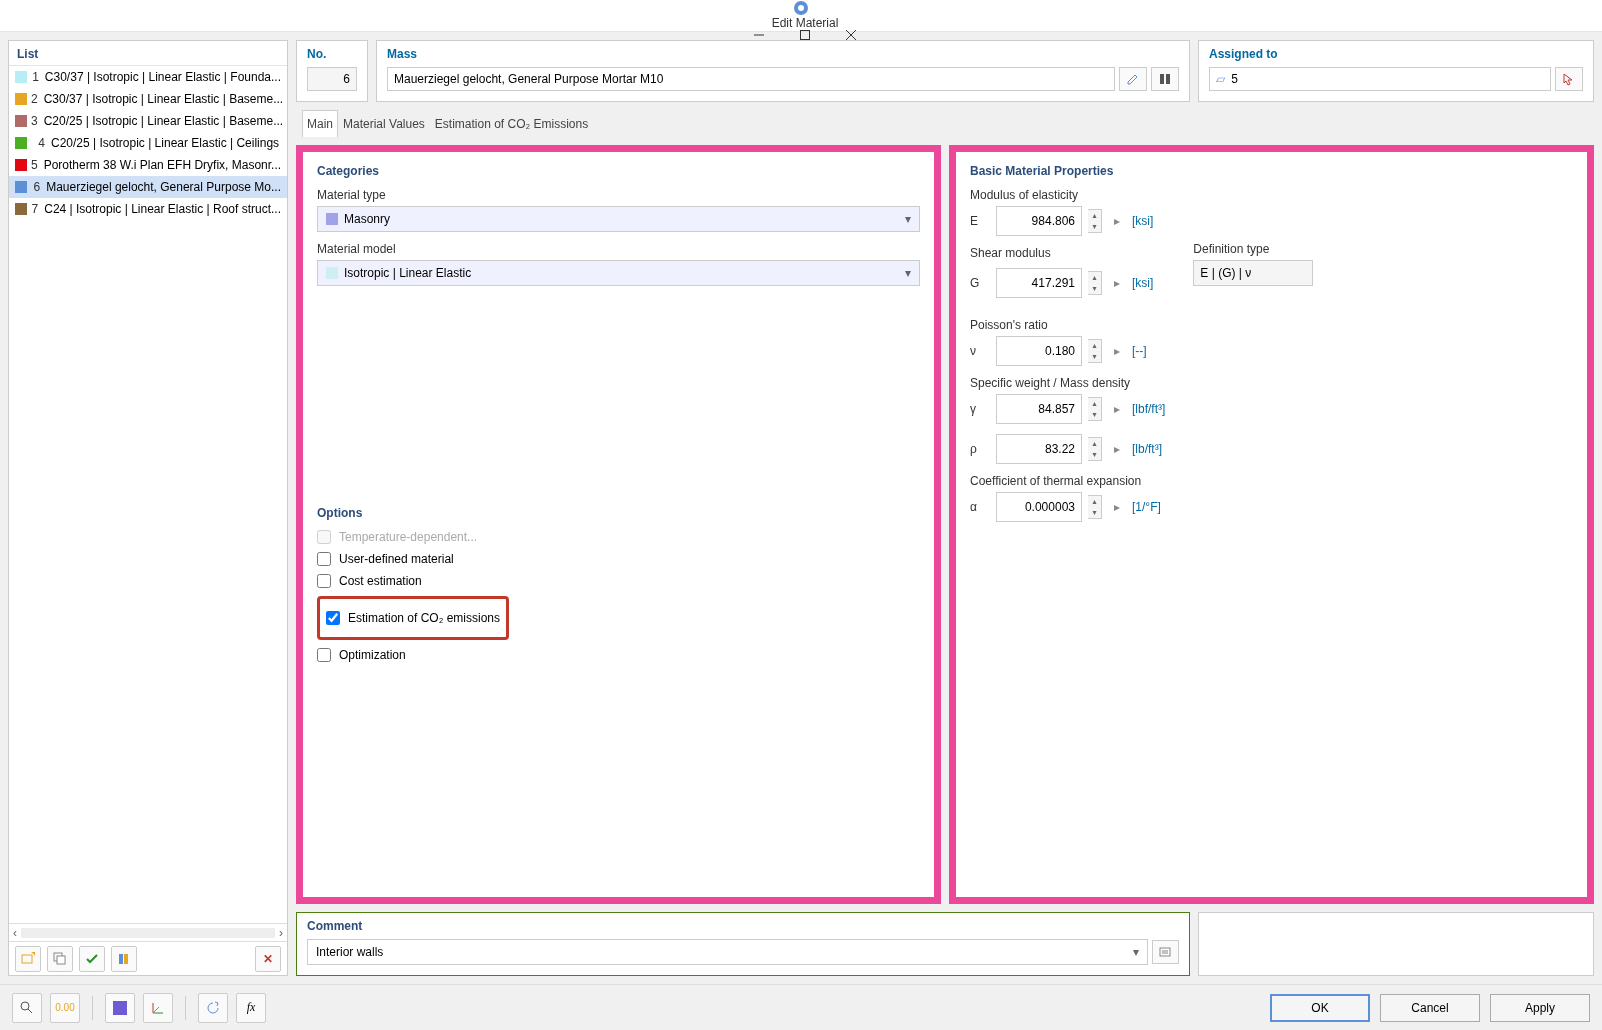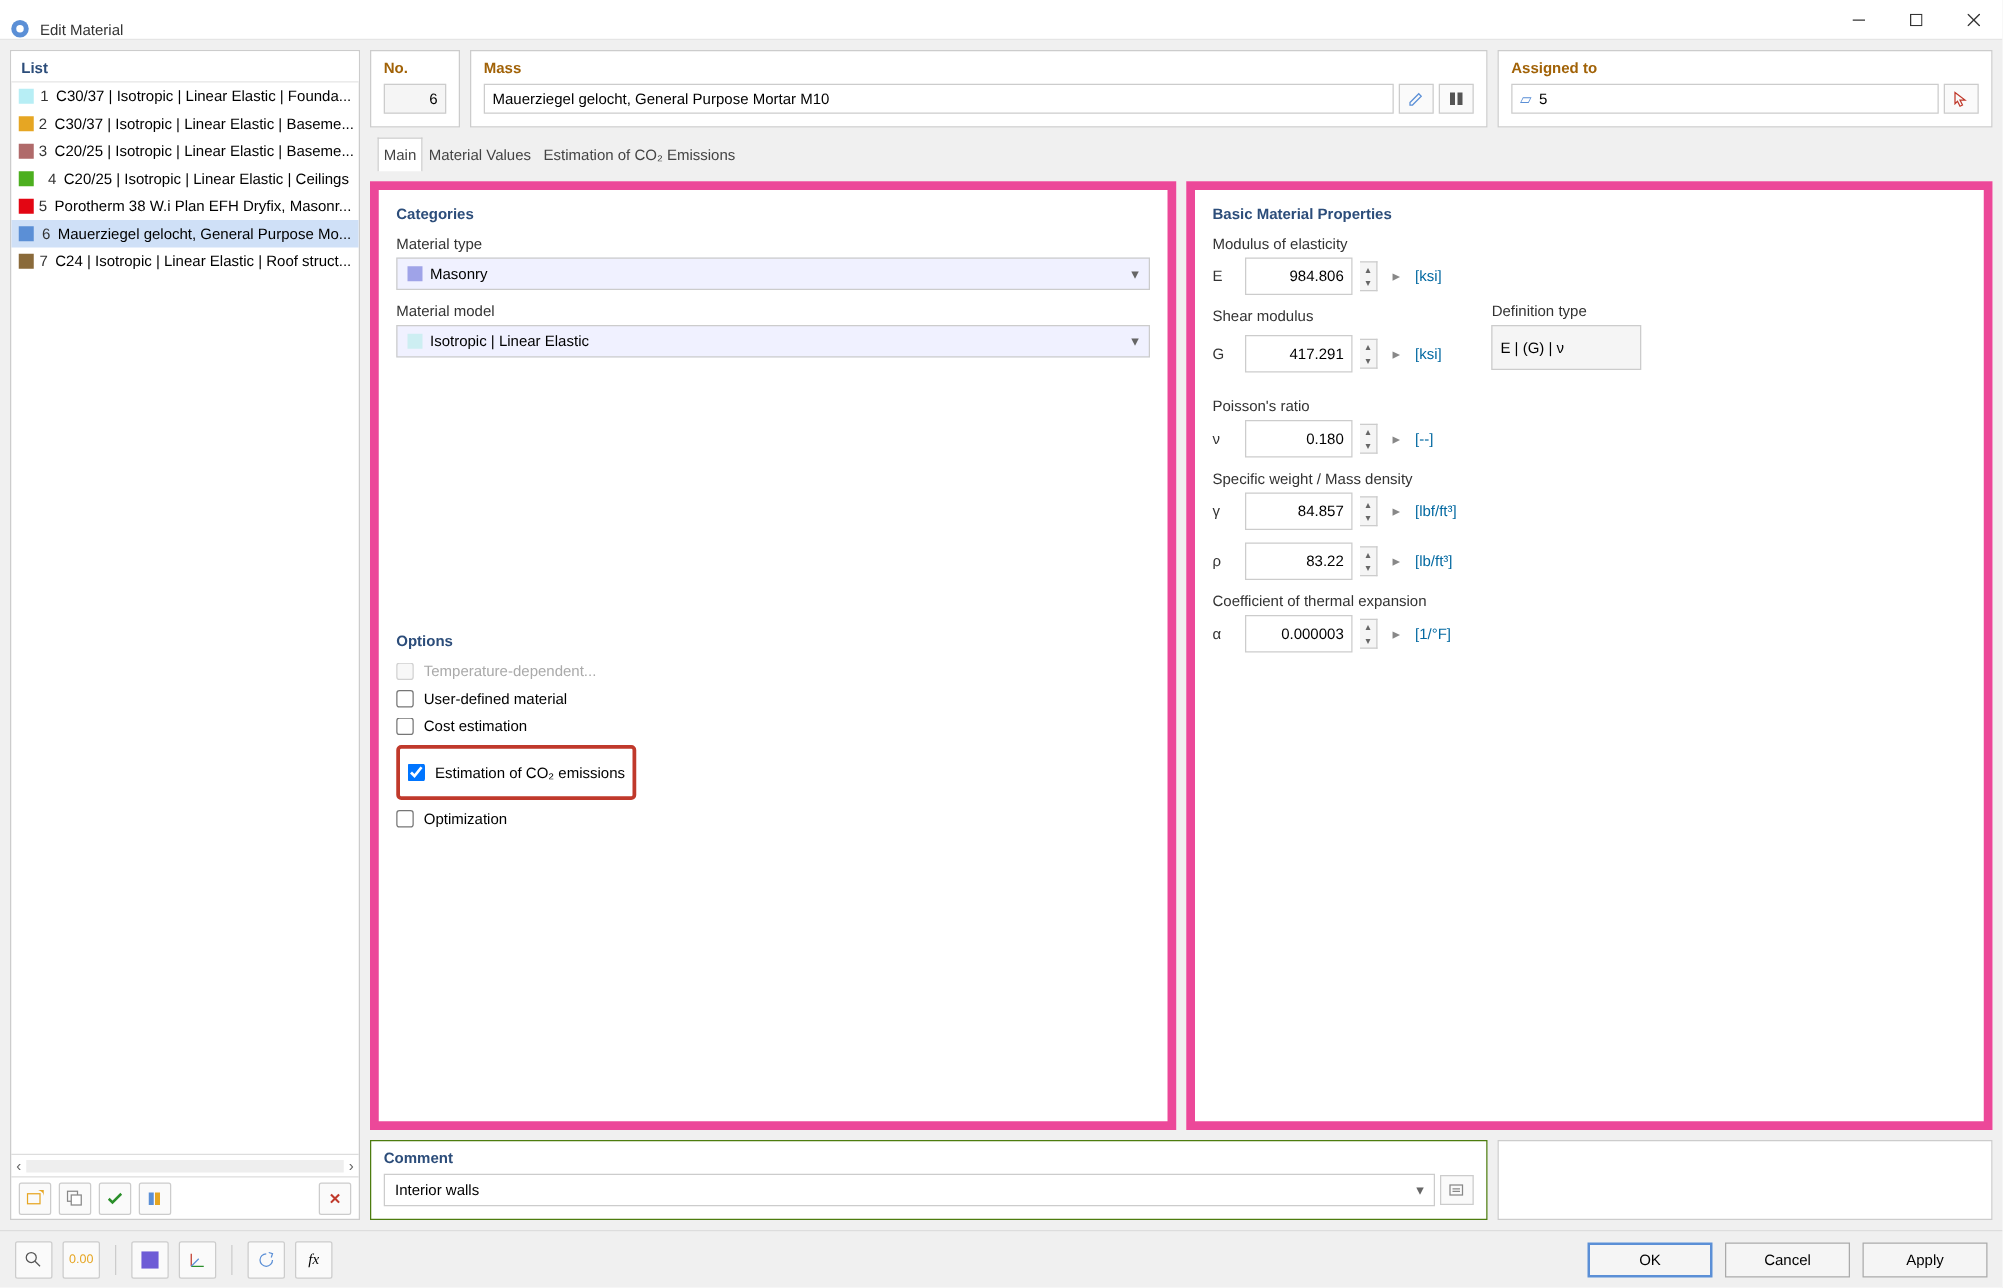--- a/index.html
+++ b/index.html
@@ -1,19 +1,19 @@
 <!DOCTYPE html>
 <html><head>
 <meta charset="utf-8">
 <style>
 * { box-sizing: border-box; margin: 0; padding: 0; font-family: "Segoe UI", Tahoma, sans-serif; font-size: 12px; }
 body { background: #fff; width: 1602px; height: 1030px; overflow: hidden; }
 
 
-.titlebar { height: 32px; display: flex; align-items: flex-end; padding: 0 0 0 8px; border-bottom: 1px solid #e5e5e5; }
+.titlebar { height: 32px; display: flex; align-items: center; padding: 0 0 0 8px; border-bottom: 1px solid #e5e5e5; flex-direction: column; }
 .titlebar .app-icon { width: 16px; height: 16px; margin-right: 8px; display:inline-block; }
 .titlebar .title { flex: 1; color: #333; }
 .winbtns { display: flex; height: 100%; }
 .winbtn { width: 46px; height: 100%; display:flex; align-items:center; justify-content:center; }
 .winbtn svg { width:10px; height:10px; }
 
 
 .workarea { display: flex; height: calc(100% - 32px - 46px); padding: 8px; gap: 8px; background:#f0f0f0; }
 .sidebar { width: 280px; background: #fff; border: 1px solid #ccc; display:flex; flex-direction:column; }
 .rightcol { flex:1; display:flex; flex-direction:column; gap:8px; }
@@ -27,21 +27,21 @@
 .listrow.selected { background:#cfe0f7; }
 .sb-scroll { height:18px; border-top:1px solid #ddd; display:flex; align-items:center; justify-content:space-between; padding:0 4px; color:#666; }
 .sb-toolbar { height:34px; border-top:1px solid #ddd; display:flex; align-items:center; padding:0 6px; gap:6px; }
 .tb-btn { width:26px; height:26px; border:1px solid #ccc; border-radius:2px; display:flex; align-items:center; justify-content:center; background:#fafafa; }
 .tb-spacer { flex:1; }
 .tb-del { width:26px; height:26px; border:1px solid #ccc; border-radius:2px; display:flex; align-items:center; justify-content:center; background:#fafafa; color:#c0392b; font-weight:bold; }
 
 
 .toprow { display:flex; gap:8px; }
 .card { background:#fff; border:1px solid #ccc; padding:6px 10px 10px 10px; }
-.card .head { color:#a16207; font-weight:600; margin-bottom:6px; }
+.card .head { color:#0369a1; font-weight:600; margin-bottom:6px; }
 .card.no { width:72px; }
 .card.name { flex:1; }
 .card.assigned { width:396px; }
 .numfield { width:100%; height:24px; border:1px solid #ccc; background:#f5f5f5; text-align:right; padding:0 6px; }
 .textfield { height:24px; border:1px solid #ccc; background:#fff; padding:0 6px; display:flex; align-items:center; }
 .namewrap { display:flex; gap:4px; align-items:center; }
 .namewrap .textfield { flex:1; }
 .iconbtn { width:28px; height:24px; border:1px solid #ccc; background:#fafafa; display:flex; align-items:center; justify-content:center; }
 .assignedwrap { display:flex; gap:4px; align-items:center; }
 .assignedwrap .textfield { flex:1; display:flex; gap:6px; align-items:center; }
@@ -64,21 +64,21 @@
 .check-outline { border:3px solid #c0392b; border-radius:4px; padding:4px 6px; display:inline-flex; }
 
 .proprow { display:flex; align-items:center; gap:6px; margin:4px 0 10px 0; }
 .proprow .sym { width:20px; color:#333; }
 .proprow .val { width:86px; height:30px; border:1px solid #ccc; background:#fff; text-align:right; padding:0 6px; display:flex; align-items:center; justify-content:flex-end; }
 .proprow .spin { width:14px; height:24px; border:1px solid #ccc; border-left:none; background:#f5f5f5; display:flex; flex-direction:column; }
 .proprow .spin div{flex:1; display:flex; align-items:center; justify-content:center; font-size:8px; color:#666;}
 .proprow .go { width:18px; height:24px; display:flex; align-items:center; justify-content:center; color:#888; }
 .proprow .unit { color:#0369a1; }
 
-.deftype { width:120px; height:36px; border:1px solid #ccc; background:#f5f5f5; display:flex; align-items:center; padding:2px 6px; }
+.deftype { width:120px; height:16px; border:1px solid #ccc; background:#f5f5f5; display:flex; align-items:center; padding:12px 6px; }
 
 .commentcard { background:#fff; border:1px solid #4d7c0f; padding:6px 10px 10px 10px; }
 .commentcard .head { color:#2c4d7a; font-weight:600; margin-bottom:6px; }
 .commentrow { display:flex; gap:4px; align-items:center; }
 .commentrow .combo { background:#fff; }
 .commentside { width:396px; background:#fff; border:1px solid #ccc; }
 
 
 .footer { height:46px; background:#f0f0f0; display:flex; align-items:center; padding:0 12px; gap:8px; border-top:1px solid #ddd; }
 .footer .tb-btn2 { width:30px; height:30px; border:1px solid #ccc; border-radius:2px; display:flex; align-items:center; justify-content:center; background:#fafafa; }

